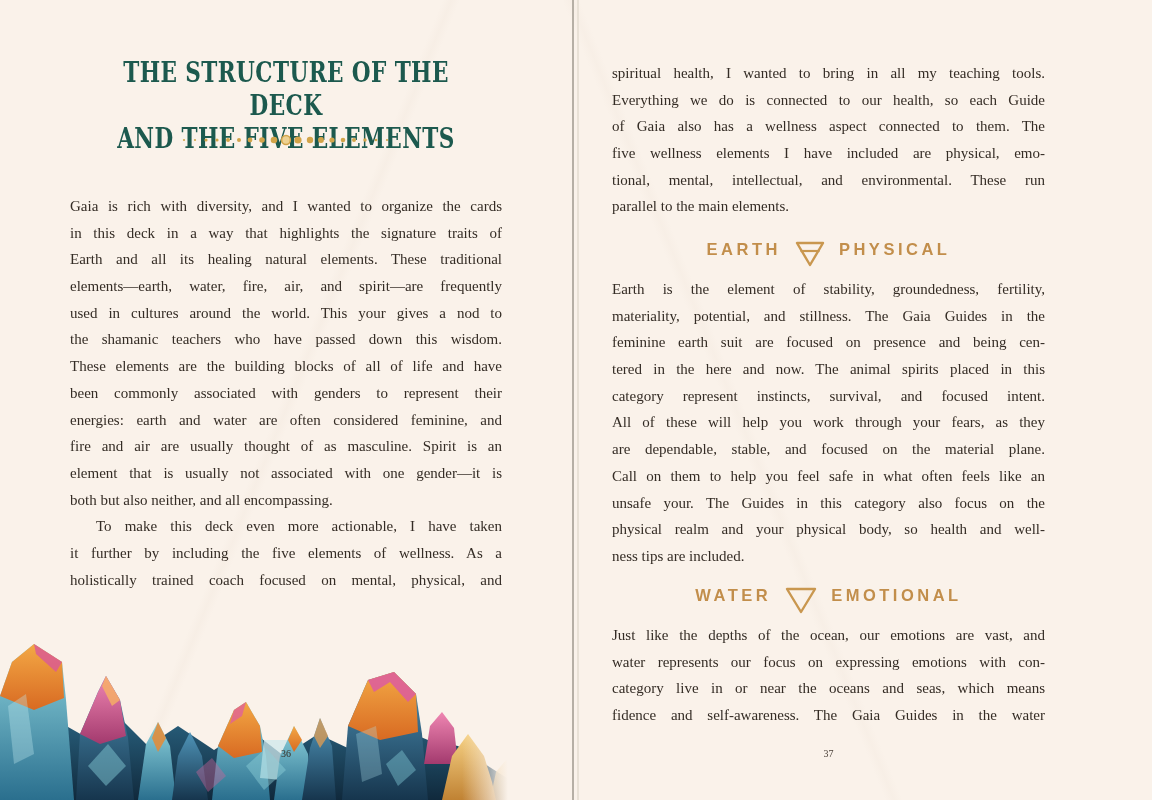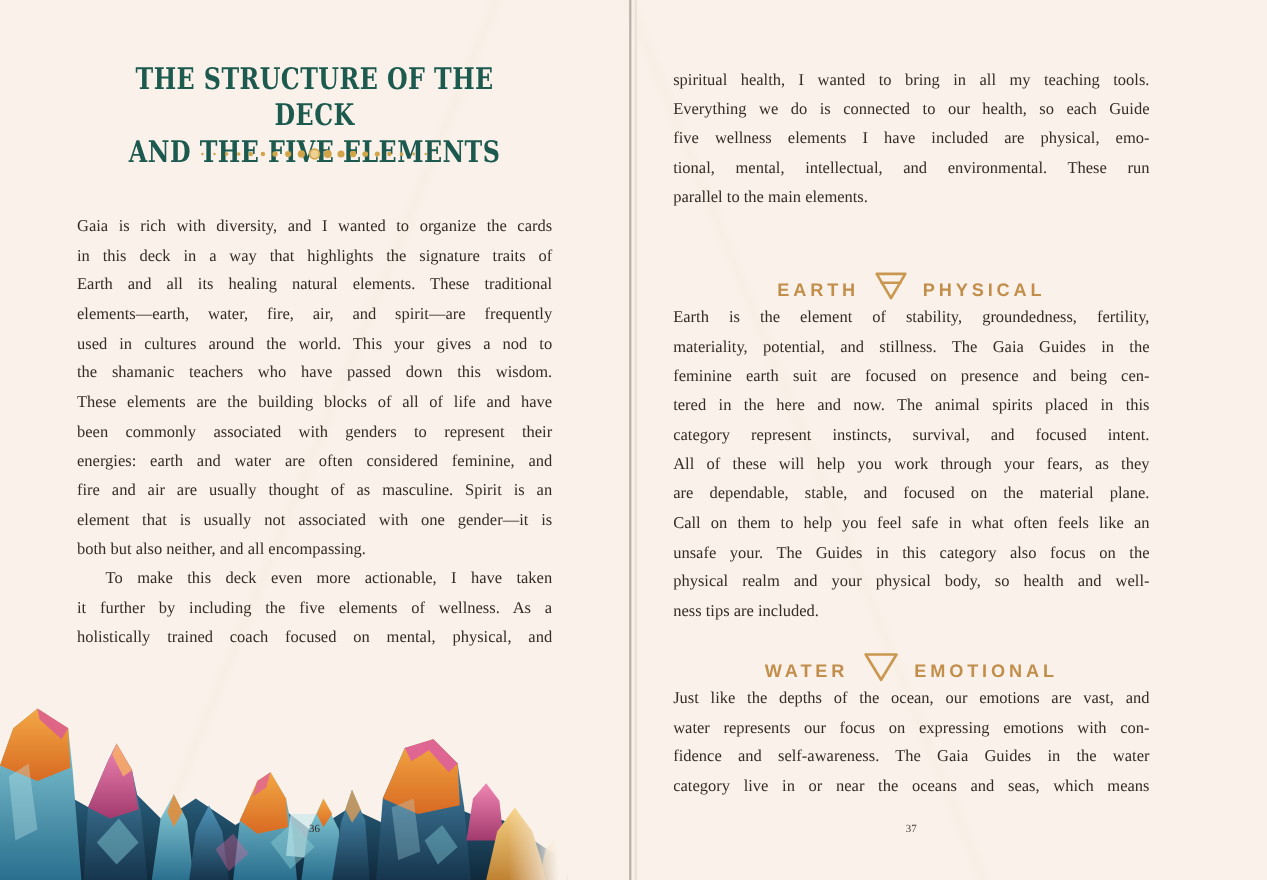--- a/index.html
+++ b/index.html
@@ -48,21 +48,21 @@
   .tend{text-align-last:left;}
   .tindent{text-indent:26px;}
 
   .left-body{left:70px;top:193px;width:432px;}
   .right-intro{left:65px;top:60px;width:433px;}
   .earth-body{left:65px;top:276px;width:433px;}
   .water-body{left:65px;top:622px;width:433px;}
 
   .section-heading{
     position:absolute;left:65px;width:433px;height:34px;
-    display:flex;align-items:flex-end;justify-content:center;gap:13px;
+    display:flex;align-items:flex-start;justify-content:center;gap:13px;
     font-family:"Liberation Sans", sans-serif;font-weight:bold;
     font-size:16.5px;letter-spacing:3.5px;color:var(--gold);
   }
   .earth-heading{top:240px;}
   .water-heading{top:586px;}
   .symbol-icon{display:block;}
 
   .page-number{
     position:absolute;width:432px;text-align:center;top:748px;
     font-size:10px;color:#352b22;z-index:5;
@@ -198,20 +198,21 @@
   </div>
 
   <div class="spine-dark"></div>
   <div class="spine-light"></div>
 
   <div class="page page-right">
 
     <div class="bodycol right-intro">
         <div class="tline">spiritual health, I wanted to bring in all my teaching tools.</div>
         <div class="tline">Everything we do is connected to our health, so each Guide</div>
+        <div class="tline">of Gaia also has a wellness aspect connected to them. The</div>
         <div class="tline">five wellness elements I have included are physical, emo-</div>
         <div class="tline">tional, mental, intellectual, and environmental. These run</div>
         <div class="tline tend">parallel to the main elements.</div>
       </div>
 
     <div class="section-heading earth-heading">
       <span>EARTH</span>
       <svg class="symbol-icon" width="32" height="28" viewBox="0 0 32 28">
         <polygon points="3,3 29,3 16,25" fill="none" stroke="#c9974f" stroke-width="2.4" stroke-linejoin="round"></polygon>
         <line x1="6.5" y1="11" x2="25.5" y2="11" stroke="#c9974f" stroke-width="2.2"></line>
@@ -235,20 +236,20 @@
     <div class="section-heading water-heading">
       <span>WATER</span>
       <svg class="symbol-icon" width="34" height="28" viewBox="0 0 34 28">
         <polygon points="3,3 31,3 17,26" fill="none" stroke="#c9974f" stroke-width="2.4" stroke-linejoin="round"></polygon>
       </svg>
       <span>EMOTIONAL</span>
     </div>
     <div class="bodycol water-body">
         <div class="tline">Just like the depths of the ocean, our emotions are vast, and</div>
         <div class="tline">water represents our focus on expressing emotions with con-</div>
+        <div class="tline">category live in or near the oceans and seas, which means</div>
         <div class="tline">fidence and self-awareness. The Gaia Guides in the water</div>
-        <div class="tline">category live in or near the oceans and seas, which means</div>
       </div>
 
     <div class="page-number page-number-right">37</div>
   </div>
 
 </div>
 
 </body></html>

